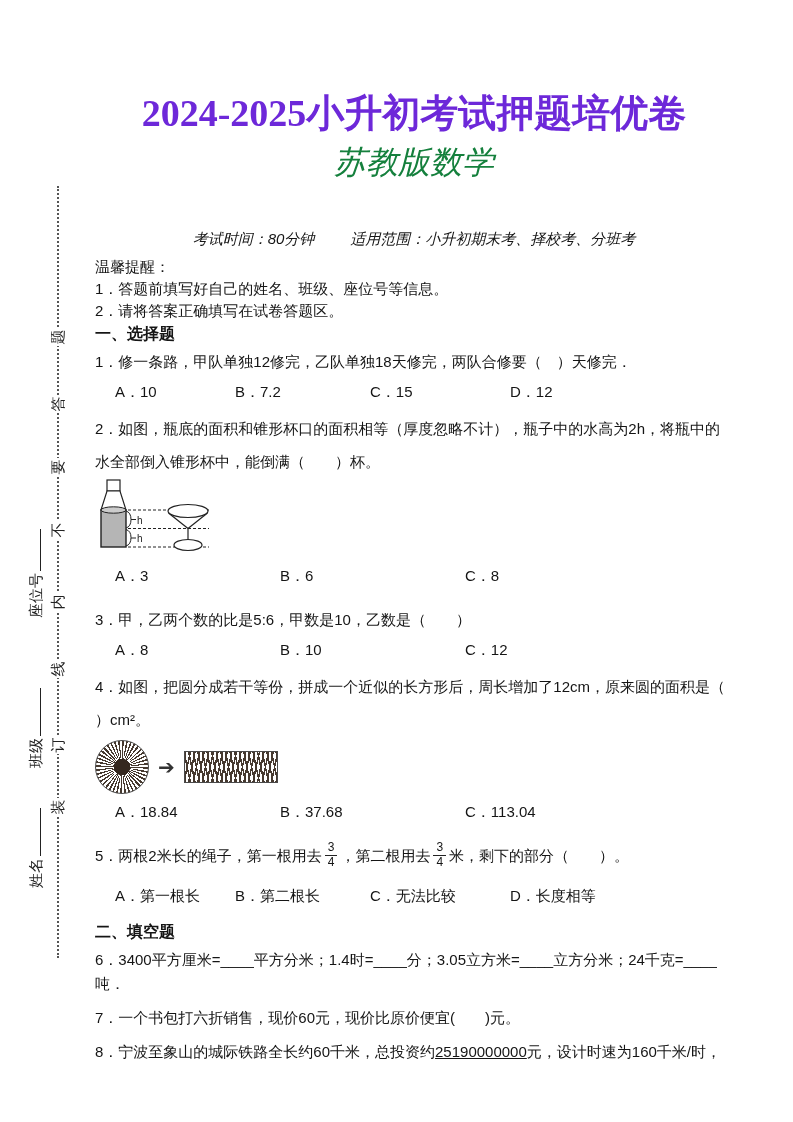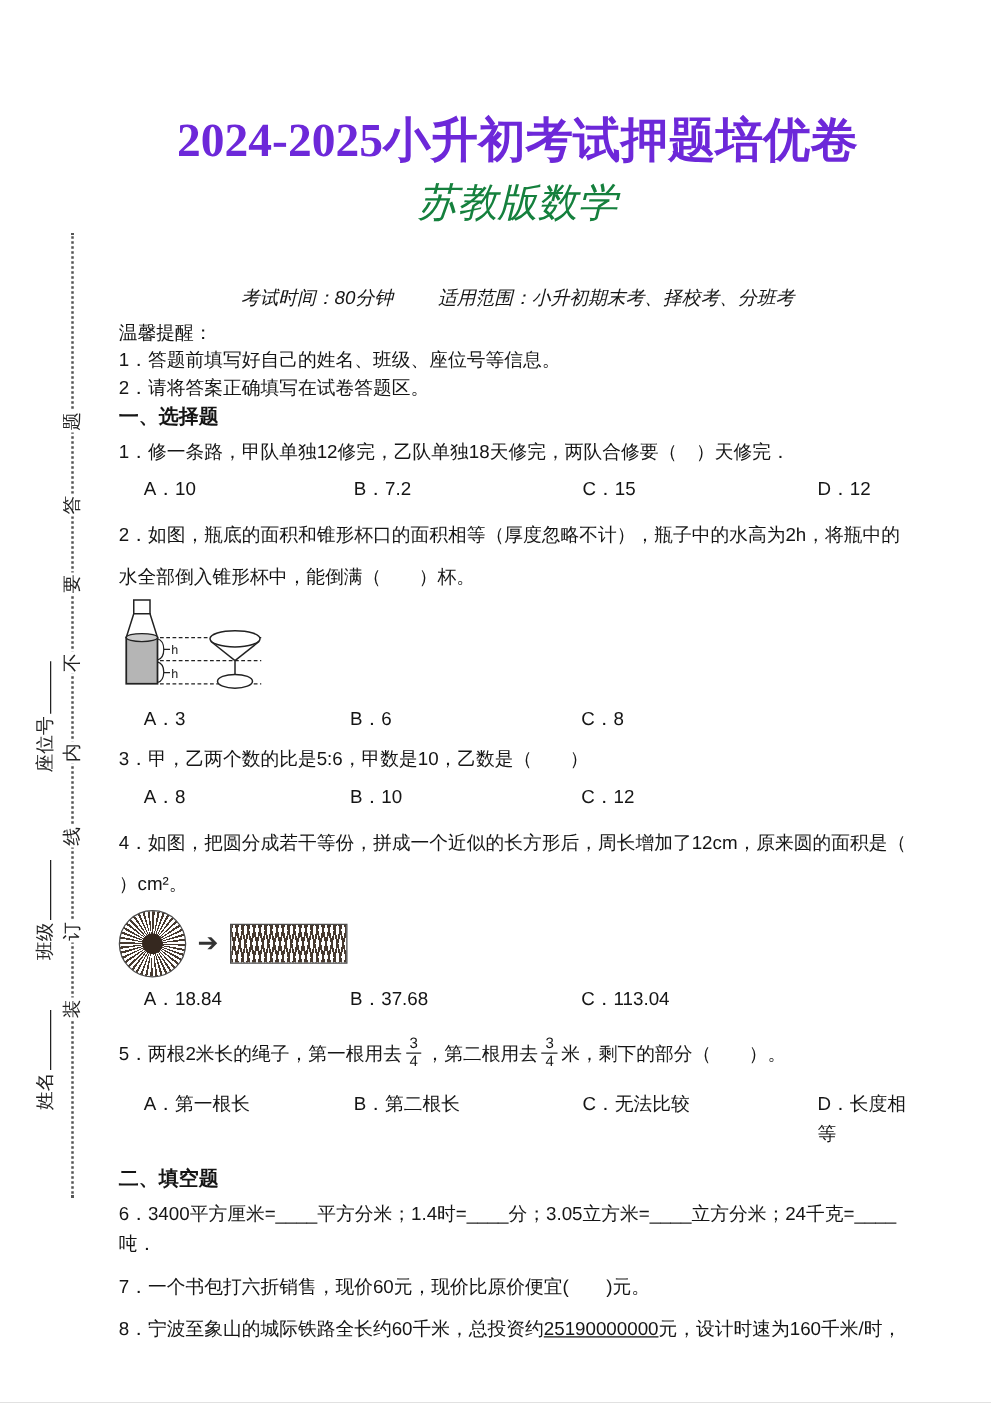--- a/index.html
+++ b/index.html
@@ -45,21 +45,21 @@
     font-size:32px;line-height:44px;color:#15803d;
   }
   .meta{margin-top:44px;text-align:center;font-size:15px;line-height:22px;font-style:italic;}
   .meta span{margin:0 18px;}
   .reminder-h{margin-top:6px;font-size:15px;line-height:22px;}
   .reminder{font-size:15px;line-height:22px;}
   .sec-h{margin-top:0;font-size:16px;font-weight:bold;line-height:24px;}
   .q{margin-top:6px;font-size:15px;line-height:24px;}
   .q.wrap{line-height:33px;margin-top:8px;}
   .opts{display:grid;padding-left:20px;margin-top:6px;font-size:15px;line-height:24px;}
-  .opts.c4{grid-template-columns:120px 135px 140px 1fr;gap:48px;}
+  .opts.c4{grid-template-columns:120px 135px 140px 1fr;}
   .opts.c3{grid-template-columns:165px 185px 1fr;}
   .frac{
     display:inline-flex;flex-direction:column;vertical-align:middle;
     text-align:center;font-size:12px;line-height:1.15;margin:0 3px;position:relative;top:-2px;
   }
   .frac .num{border-bottom:1px solid #222;padding:0 3px;}
   .underlined{text-decoration:underline;}
   
   .fig1{margin:0;height:86px;}
   
@@ -149,21 +149,21 @@
         <line x1="93" y1="50.5" x2="93" y2="62" stroke="#222" stroke-width="1.2"></line>
         <ellipse cx="93" cy="67" rx="14" ry="5.5" fill="#ffffff" stroke="#222" stroke-width="1.2"></ellipse>
       </svg>
     </div>
     <div class="opts c3" style="margin-top:0">
       <span>A．3</span>
       <span>B．6</span>
       <span>C．8</span>
     </div>
 
-    <div class="q" style="margin-top:8px">3．甲，乙两个数的比是5:6，甲数是10，乙数是（　　）</div>
+    <div class="q" style="margin-top:20px">3．甲，乙两个数的比是5:6，甲数是10，乙数是（　　）</div>
     <div class="opts c3">
       <span>A．8</span>
       <span>B．10</span>
       <span>C．12</span>
     </div>
 
     <div class="q wrap">4．如图，把圆分成若干等份，拼成一个近似的长方形后，周长增加了12cm，原来圆的面积是（ ）cm²。</div>
     <div class="fig2">
       <div class="fan-circle"></div>
       <div class="fig-arrow">➔</div>

